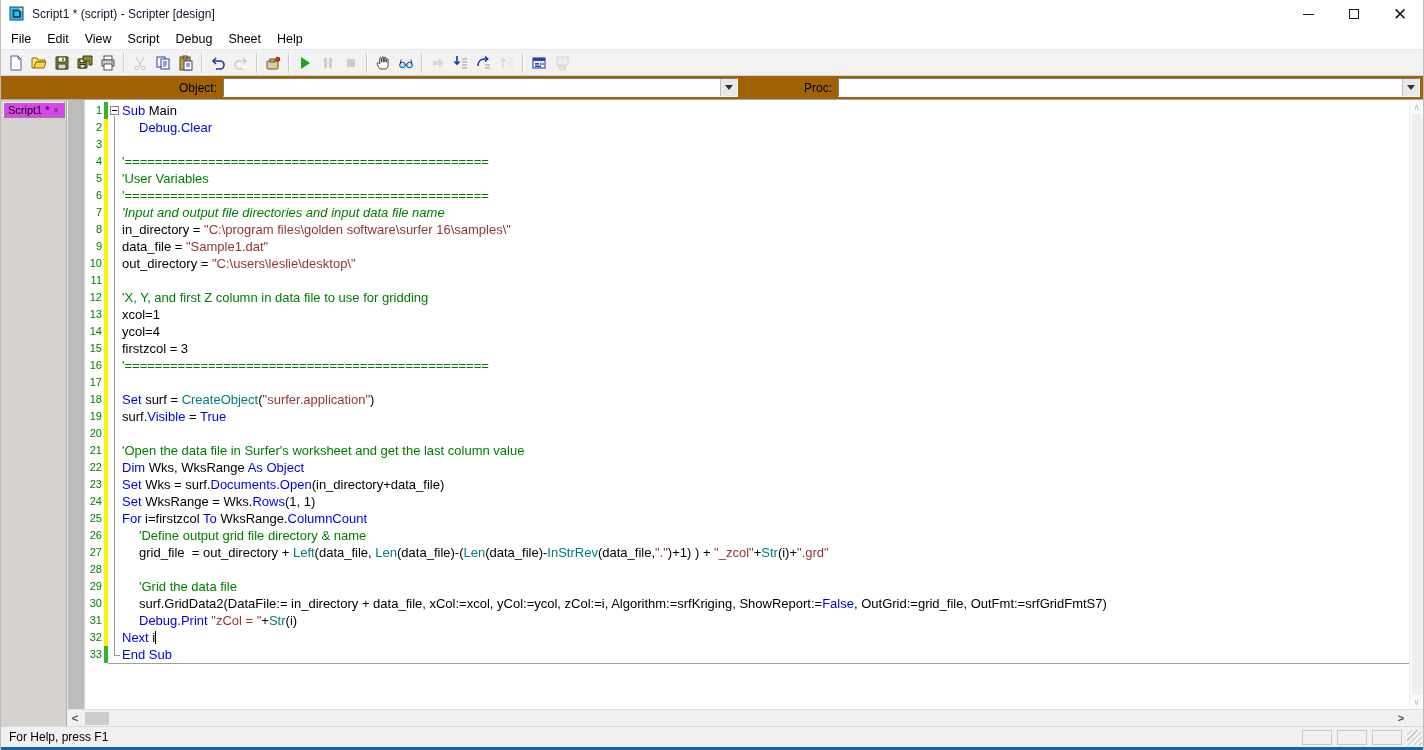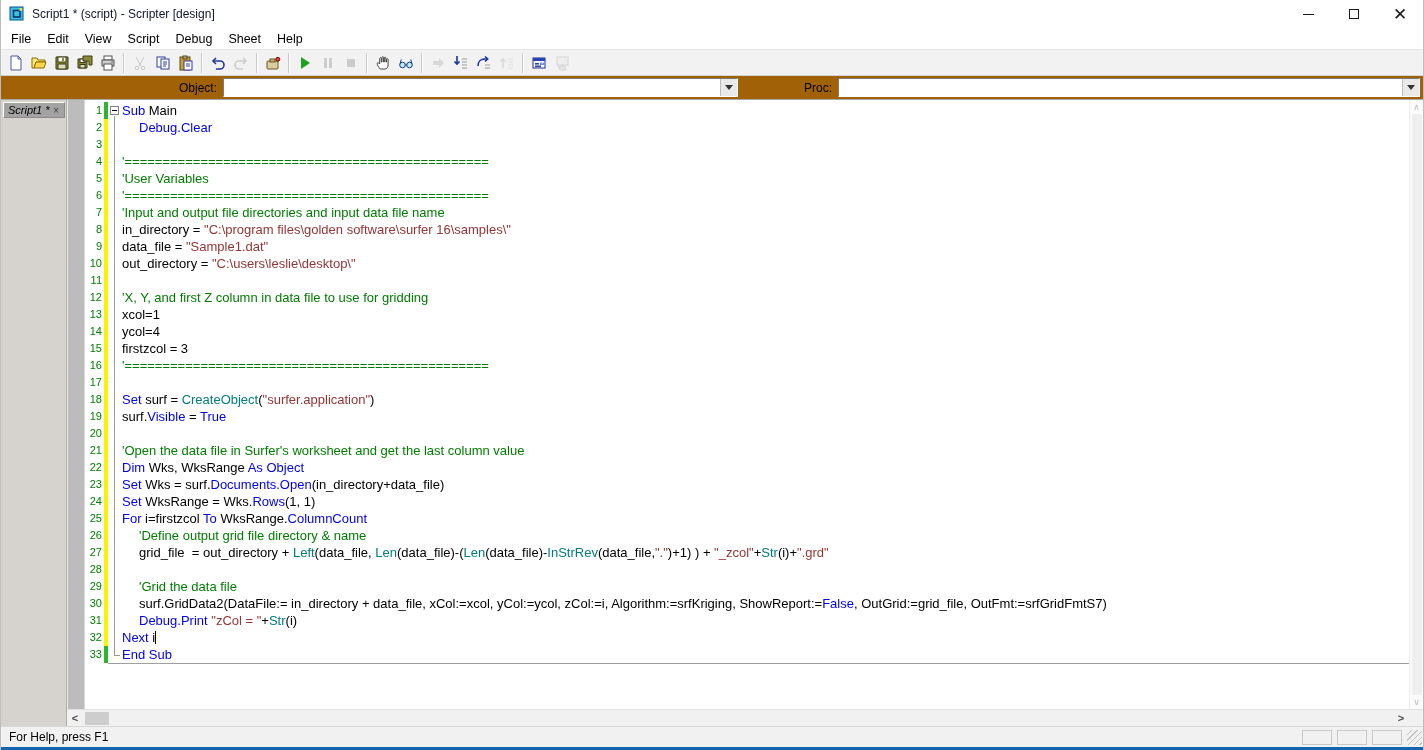--- a/index.html
+++ b/index.html
@@ -44,22 +44,22 @@
     display:flex; align-items:stretch; }
   .combo-object { width:515px; flex:0 0 auto; }
   .combo-proc { flex:1; margin-right:3px; }
   .combo-value { flex:1; padding:1px 4px; font-size:12px; color:#000; overflow:hidden; white-space:nowrap;margin-top:36px; }
   .combo-arrow { width:17px; background:#e9e9e9; border-left:1px solid #bdbdbd; display:flex; align-items:center; justify-content:center; }
   .combo-arrow .tri { width:0; height:0; border:4px solid transparent; border-top:5px solid #333; margin-top:4px; }
 
   
   .client { flex:1; display:flex; min-height:0; background:#fff; }
   .left-panel { width:66px; flex:0 0 auto; background:#d6d3ce; border-right:1px solid #b3b0ab; padding:2px 1px 0 2px; }
-  .doc-tab { height:16px; background:#a3a3a3; border:1px solid; border-color:#ffffff #8c8a86 #8c8a86 #ffffff;
-    display:flex; align-items:center; font-size:11px; padding:0 2px 0 4px; color:#000; white-space:pre;font-style:italic; }
+  .doc-tab { height:16px; background:#d946ef; border:1px solid; border-color:#ffffff #8c8a86 #8c8a86 #ffffff;
+    display:flex; align-items:center; font-size:11px; padding:0 2px 0 4px; color:#000; white-space:pre; }
   .tab-close { margin-left:auto; width:12px; height:12px; display:flex; align-items:center; justify-content:center;
     font-size:10px; color:#3c3c3c; }
 
   .editor-col { flex:1; display:flex; flex-direction:column; min-width:0; }
   .code-viewport { flex:1; display:flex; min-height:0; background:#fff; overflow:hidden; }
   .margin-strip { width:18px; flex:0 0 auto; background:#bcbcbc; border-left:1px solid #eaeaea; border-right:1px solid #d7d7d7; }
 
   .code-area { flex:1; min-width:0; padding-top:2px; font-size:13px; overflow:hidden; position:relative; }
   .code-line { height:17px; line-height:17px; display:flex; white-space:pre; }
   .ln { width:19px; flex:0 0 auto; text-align:right; color:#008000; font-size:11px; padding-right:2px; }
@@ -368,21 +368,21 @@
       <div class="code-viewport">
         <div class="margin-strip"></div>
         <div class="code-area">
           <div id="lines">
               <div class="code-line"><span class="ln">1</span><span class="ind g"></span><span class="fold start"><span class="vline"></span><span class="box"></span></span><span class="code-text" style="padding-left: 0px;"><span class="seg k">Sub</span><span class="seg p"> Main</span></span></div>
               <div class="code-line"><span class="ln">2</span><span class="ind y"></span><span class="fold mid"><span class="vline"></span></span><span class="code-text" style="padding-left: 17px;"><span class="seg k">Debug.Clear</span></span></div>
               <div class="code-line"><span class="ln">3</span><span class="ind y"></span><span class="fold mid"><span class="vline"></span></span><span class="code-text" style="padding-left: 0px;"></span></div>
               <div class="code-line"><span class="ln">4</span><span class="ind y"></span><span class="fold mid"><span class="vline"></span></span><span class="code-text" style="padding-left: 0px;"><span class="seg c">'================================================</span></span></div>
               <div class="code-line"><span class="ln">5</span><span class="ind y"></span><span class="fold mid"><span class="vline"></span></span><span class="code-text" style="padding-left: 0px;"><span class="seg c">'User Variables</span></span></div>
               <div class="code-line"><span class="ln">6</span><span class="ind y"></span><span class="fold mid"><span class="vline"></span></span><span class="code-text" style="padding-left: 0px;"><span class="seg c">'================================================</span></span></div>
-              <div class="code-line"><span class="ln">7</span><span class="ind y"></span><span class="fold mid"><span class="vline"></span></span><span class="code-text" style="padding-left: 0px;"><span class="seg c">'Input and output file directories and input data file name</span></span></div>
+              <div class="code-line"><span class="ln">7</span><span class="ind y"></span><span class="fold mid"><span class="vline"></span></span><span class="code-text" style="padding-left: 0px; font-style: italic;"><span class="seg c">'Input and output file directories and input data file name</span></span></div>
               <div class="code-line"><span class="ln">8</span><span class="ind y"></span><span class="fold mid"><span class="vline"></span></span><span class="code-text" style="padding-left: 0px;"><span class="seg p">in_directory = </span><span class="seg s">"C:\program files\golden software\surfer 16\samples\"</span></span></div>
               <div class="code-line"><span class="ln">9</span><span class="ind y"></span><span class="fold mid"><span class="vline"></span></span><span class="code-text" style="padding-left: 0px;"><span class="seg p">data_file = </span><span class="seg s">"Sample1.dat"</span></span></div>
               <div class="code-line"><span class="ln">10</span><span class="ind y"></span><span class="fold mid"><span class="vline"></span></span><span class="code-text" style="padding-left: 0px;"><span class="seg p">out_directory = </span><span class="seg s">"C:\users\leslie\desktop\"</span></span></div>
               <div class="code-line"><span class="ln">11</span><span class="ind y"></span><span class="fold mid"><span class="vline"></span></span><span class="code-text" style="padding-left: 0px;"></span></div>
               <div class="code-line"><span class="ln">12</span><span class="ind y"></span><span class="fold mid"><span class="vline"></span></span><span class="code-text" style="padding-left: 0px;"><span class="seg c">'X, Y, and first Z column in data file to use for gridding</span></span></div>
               <div class="code-line"><span class="ln">13</span><span class="ind y"></span><span class="fold mid"><span class="vline"></span></span><span class="code-text" style="padding-left: 0px;"><span class="seg p">xcol=1</span></span></div>
               <div class="code-line"><span class="ln">14</span><span class="ind y"></span><span class="fold mid"><span class="vline"></span></span><span class="code-text" style="padding-left: 0px;"><span class="seg p">ycol=4</span></span></div>
               <div class="code-line"><span class="ln">15</span><span class="ind y"></span><span class="fold mid"><span class="vline"></span></span><span class="code-text" style="padding-left: 0px;"><span class="seg p">firstzcol = 3</span></span></div>
               <div class="code-line"><span class="ln">16</span><span class="ind y"></span><span class="fold mid"><span class="vline"></span></span><span class="code-text" style="padding-left: 0px;"><span class="seg c">'================================================</span></span></div>
               <div class="code-line"><span class="ln">17</span><span class="ind y"></span><span class="fold mid"><span class="vline"></span></span><span class="code-text" style="padding-left: 0px;"></span></div>

